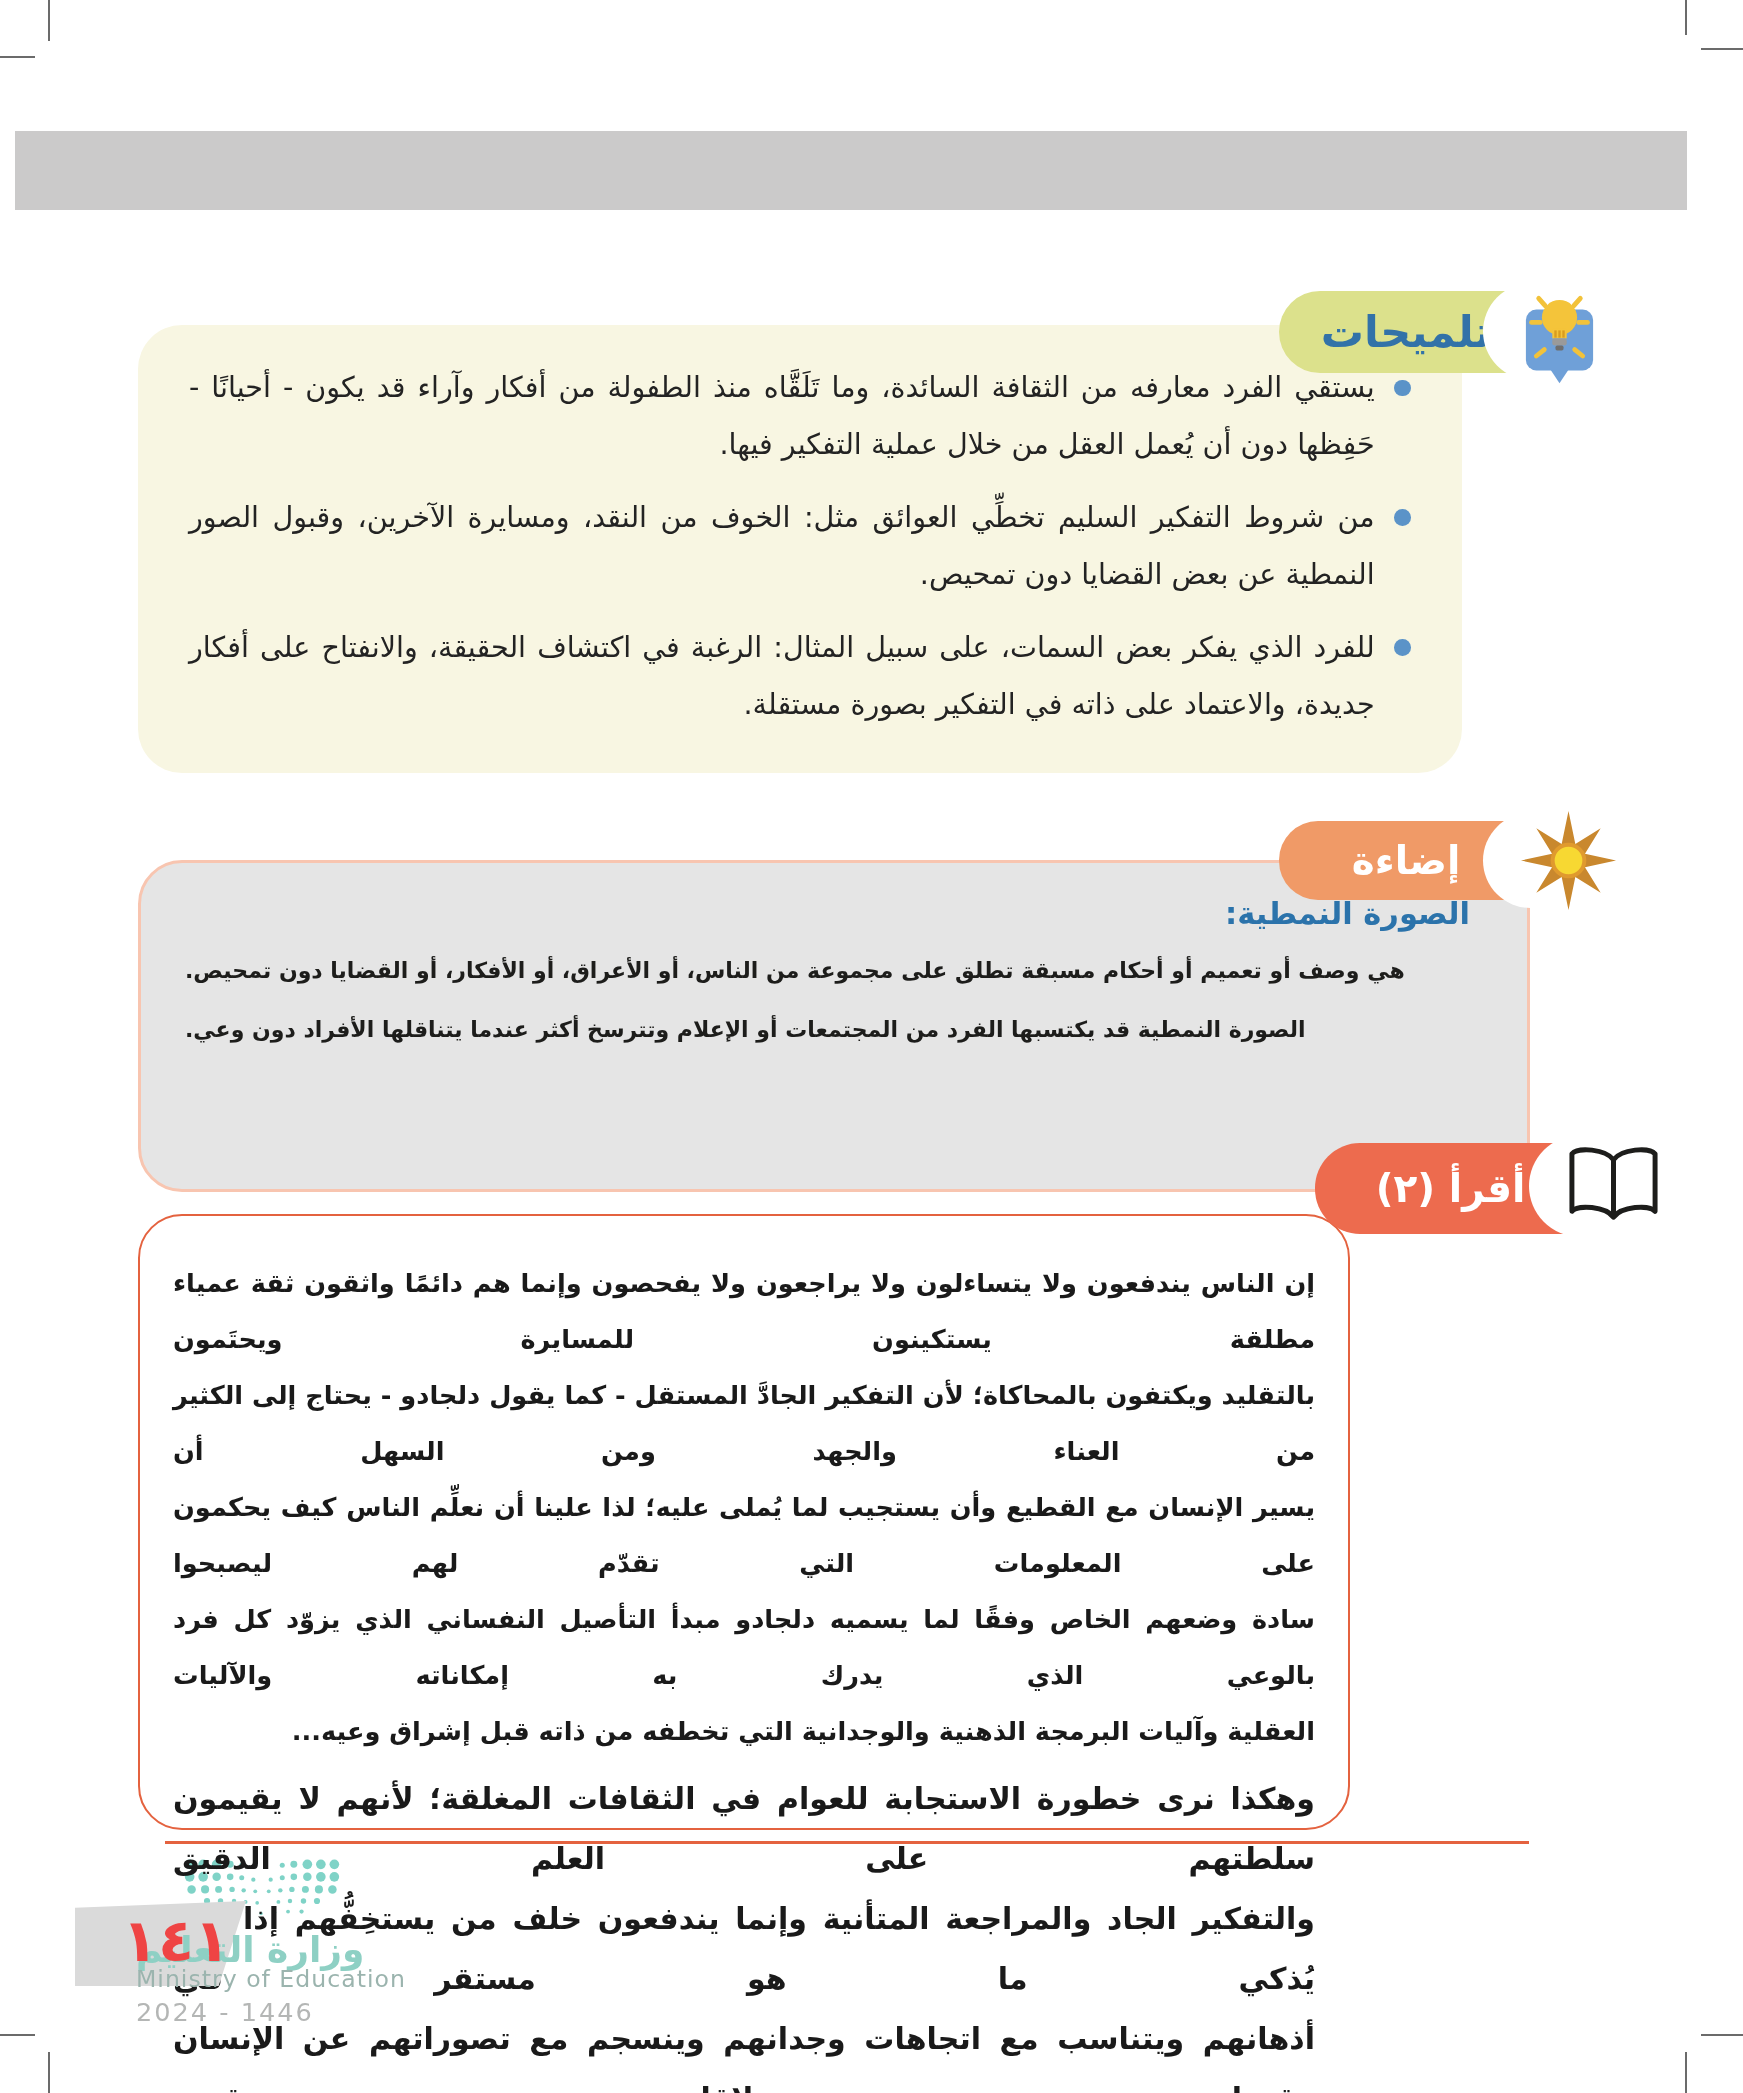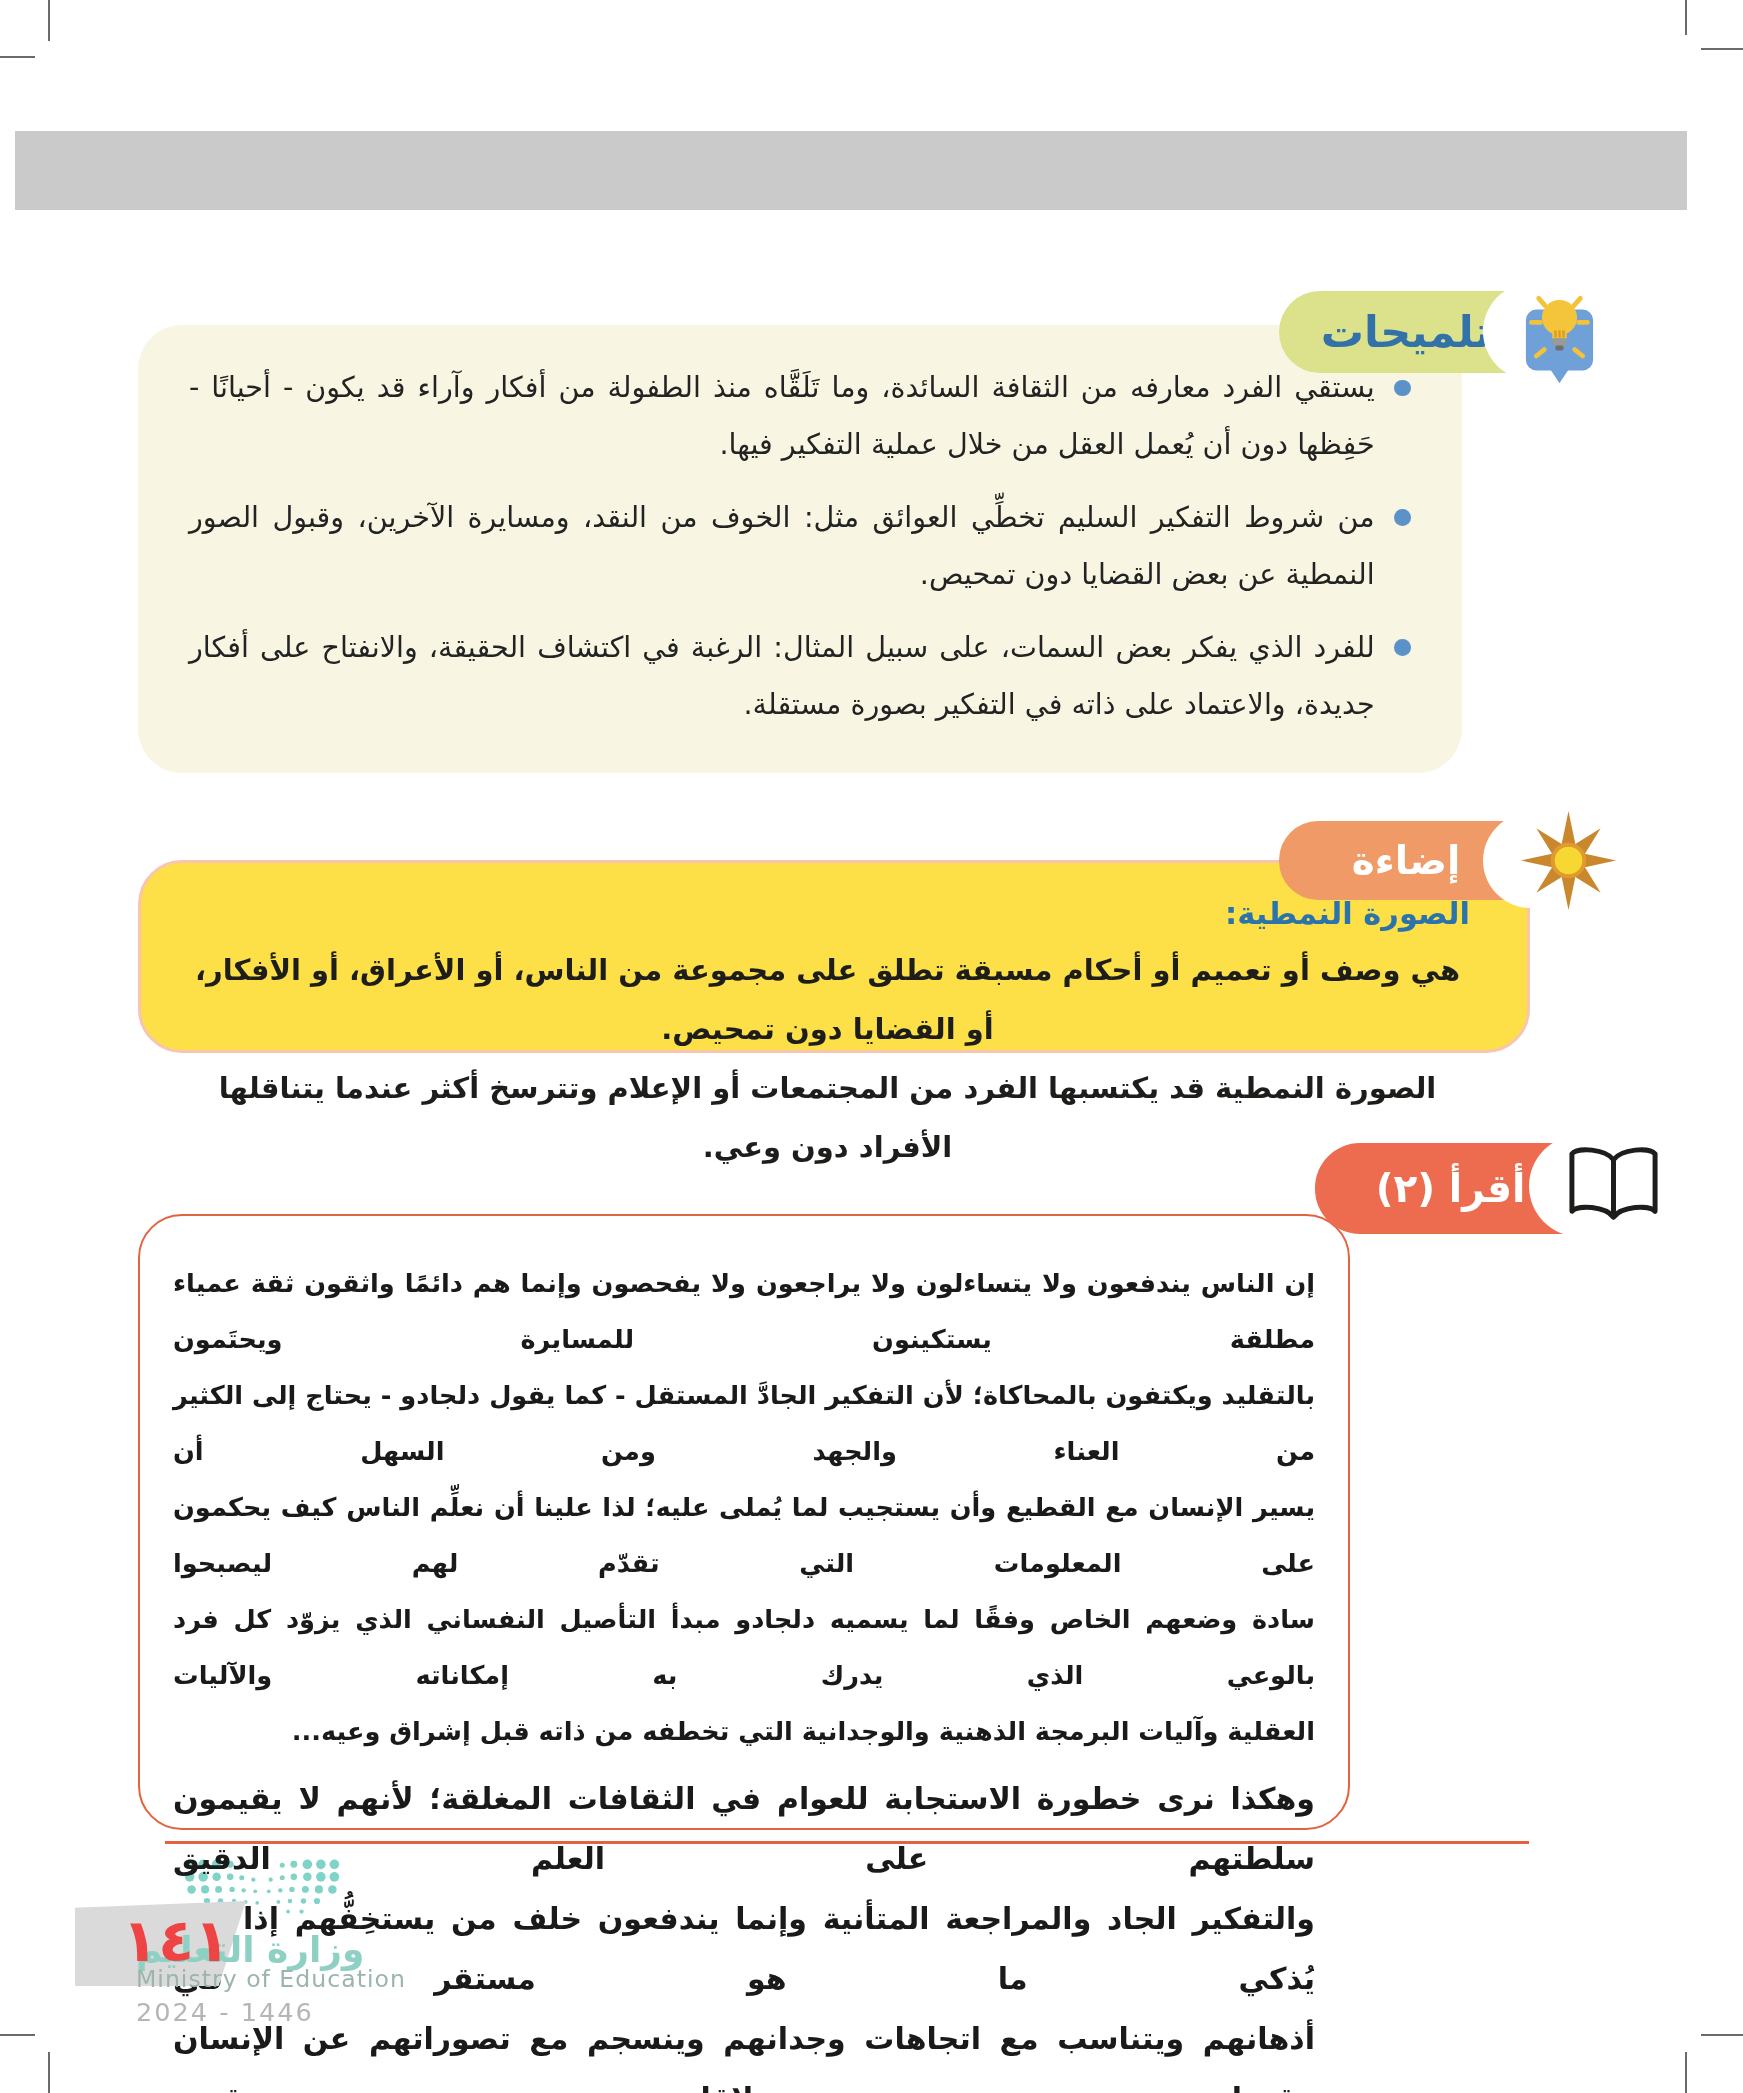--- a/index.html
+++ b/index.html
@@ -36,26 +36,26 @@
   .tip-item { display:flex; gap:19.7px; margin-bottom:15.8px; }
   .tip-dot { flex:0 0 16.7px; width:16.7px; height:16.7px; border-radius:50%; background:#5b93c8; margin-top:20.7px; }
   .tip-text { flex:1; font-size:28.6px; line-height:57px; color:#232323; text-align:justify; }
 
   
   .spot-pill { left:1279px; top:821px; width:254px; height:79px; background:#f09a67;
                border-radius:39px 0 0 39px; color:#ffffff; font-size:39px; }
   .spot-notch { left:1483px; top:813px; width:95px; height:95px; }
   .spot-icon { left:1519px; top:811px; width:99px; height:99px; }
   .spot-box {
-    position:absolute; left:138px; top:860px; width:1392px; height:193px;
-    background:#fde047; border:3px solid #f8c5b0; border-radius:44px; z-index:1;
+    position:absolute; left:138px; top:860px; width:1392px; height:332px;
+    background:#e5e5e5; border:3px solid #f8c5b0; border-radius:44px; z-index:1;
     padding:33px 57px 0 44px; direction:rtl;
   }
   .spot-heading { font-size:30.5px; font-weight:bold; color:#2b73ab; margin-bottom:9.9px; }
-  .spot-line { font-size:29px; line-height:59px; color:#1d1d1b; text-align:center; font-weight:bold; }
+  .spot-line { font-size:22px; line-height:59px; color:#1d1d1b; text-align:left; font-weight:bold; }
 
   
   .read-pill { left:1315px; top:1143px; width:271px; height:91px; background:#ed6b4e;
                border-radius:45px 0 0 45px; color:#ffffff; font-size:39px; }
   .read-notch { left:1529px; top:1135px; width:102px; height:102px; }
   .read-icon { left:1564px; top:1143px; width:99px; height:91px; }
   .read-box {
     position:absolute; left:138px; top:1214px; width:1212px; height:616px;
     background:#ffffff; border:2.5px solid #e4623f; border-radius:44px; z-index:1;
     padding:39px 33px 0 33px; direction:rtl;

